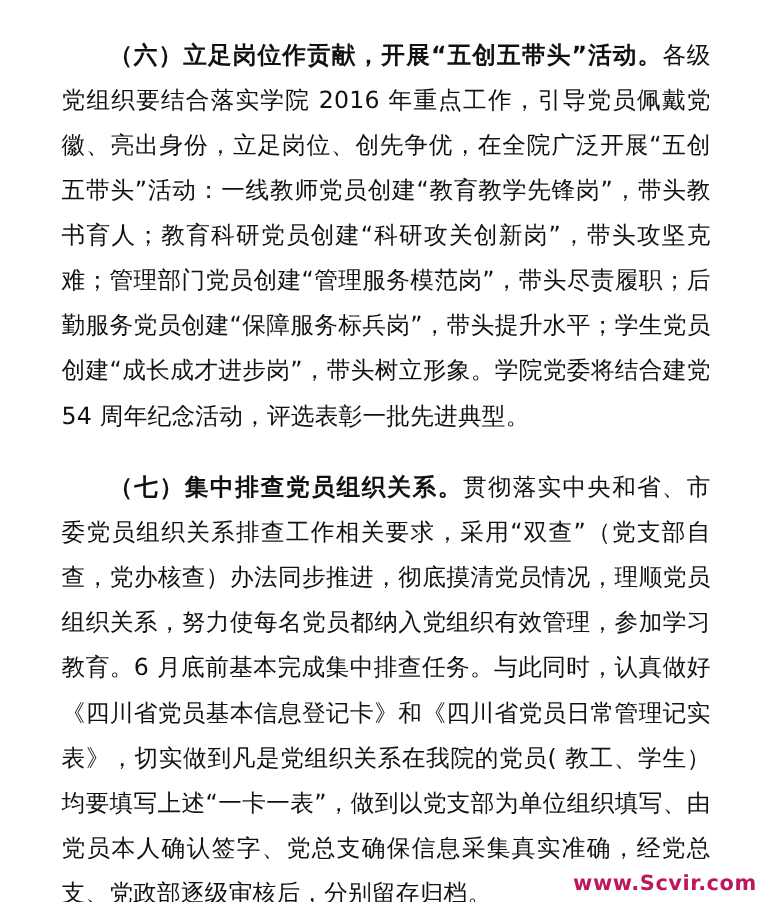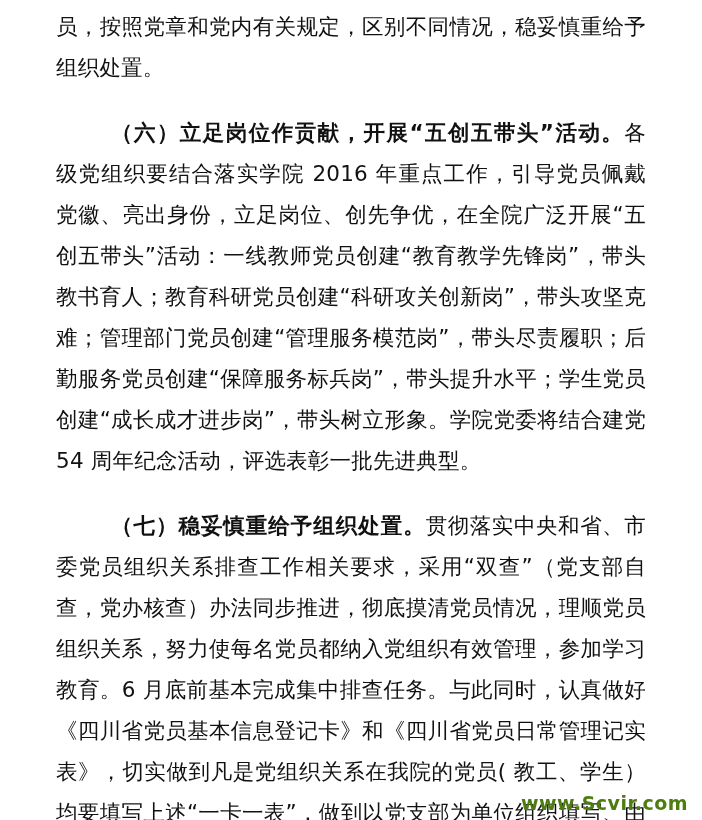--- a/index.html
+++ b/index.html
@@ -36,52 +36,48 @@
   }
   .indent {
     text-indent: 2em;
   }
   .spacer {
     height: 24px;
   }
   .lead {
     font-weight: 700;
     letter-spacing: 0.6px;
-    margin-left: 12px;
   }
   .watermark {
     position: absolute;
     right: 14px;
     bottom: 6px;
     font-family: "DejaVu Sans", "Liberation Sans", sans-serif;
     font-size: 19px;
-    color: #4d7c0f;
+    color: #be185d;
     letter-spacing: 0.5px;
     font-weight: 600;
     white-space: nowrap;
   }
 </style>
 </head>
 <body>
 
 <div class="page">
   <div class="doc-body">
 
-    <p class="para">
-      <span>员，按照党章和党内有关规定，区别不同情况，稳妥慎重给予组织处置。</span>
-    </p>
 
     <div class="spacer"></div>
 
     <p class="para indent">
       <span class="lead">（六）立足岗位作贡献，开展“五创五带头”活动。</span><span>各级党组织要结合落实学院 2016 年重点工作，引导党员佩戴党徽、亮出身份，立足岗位、创先争优，在全院广泛开展“五创五带头”活动：一线教师党员创建“教育教学先锋岗”，带头教书育人；教育科研党员创建“科研攻关创新岗”，带头攻坚克难；管理部门党员创建“管理服务模范岗”，带头尽责履职；后勤服务党员创建“保障服务标兵岗”，带头提升水平；学生党员创建“成长成才进步岗”，带头树立形象。学院党委将结合建党 54 周年纪念活动，评选表彰一批先进典型。</span>
     </p>
 
     <div class="spacer"></div>
 
     <p class="para indent">
-      <span class="lead">（七）稳妥慎重给予组织处置。</span><span>贯彻落实中央和省、市委党员组织关系排查工作相关要求，采用“双查”（党支部自查，党办核查）办法同步推进，彻底摸清党员情况，理顺党员组织关系，努力使每名党员都纳入党组织有效管理，参加学习教育。6 月底前基本完成集中排查任务。与此同时，认真做好《四川省党员基本信息登记卡》和《四川省党员日常管理记实表》，切实做到凡是党组织关系在我院的党员( 教工、学生）均要填写上述“一卡一表”，做到以党支部为单位组织填写、由党员本人确认签字、党总支确保信息采集真实准确，经党总支、党政部逐级审核后，分别留存归档。</span>
+      <span class="lead">（七）集中排查党员组织关系。</span><span>贯彻落实中央和省、市委党员组织关系排查工作相关要求，采用“双查”（党支部自查，党办核查）办法同步推进，彻底摸清党员情况，理顺党员组织关系，努力使每名党员都纳入党组织有效管理，参加学习教育。6 月底前基本完成集中排查任务。与此同时，认真做好《四川省党员基本信息登记卡》和《四川省党员日常管理记实表》，切实做到凡是党组织关系在我院的党员( 教工、学生）均要填写上述“一卡一表”，做到以党支部为单位组织填写、由党员本人确认签字、党总支确保信息采集真实准确，经党总支、党政部逐级审核后，分别留存归档。</span>
     </p>
 
   </div>
 
   <div class="watermark">www.Scvir.com</div>
 </div>
 
 </body></html>

